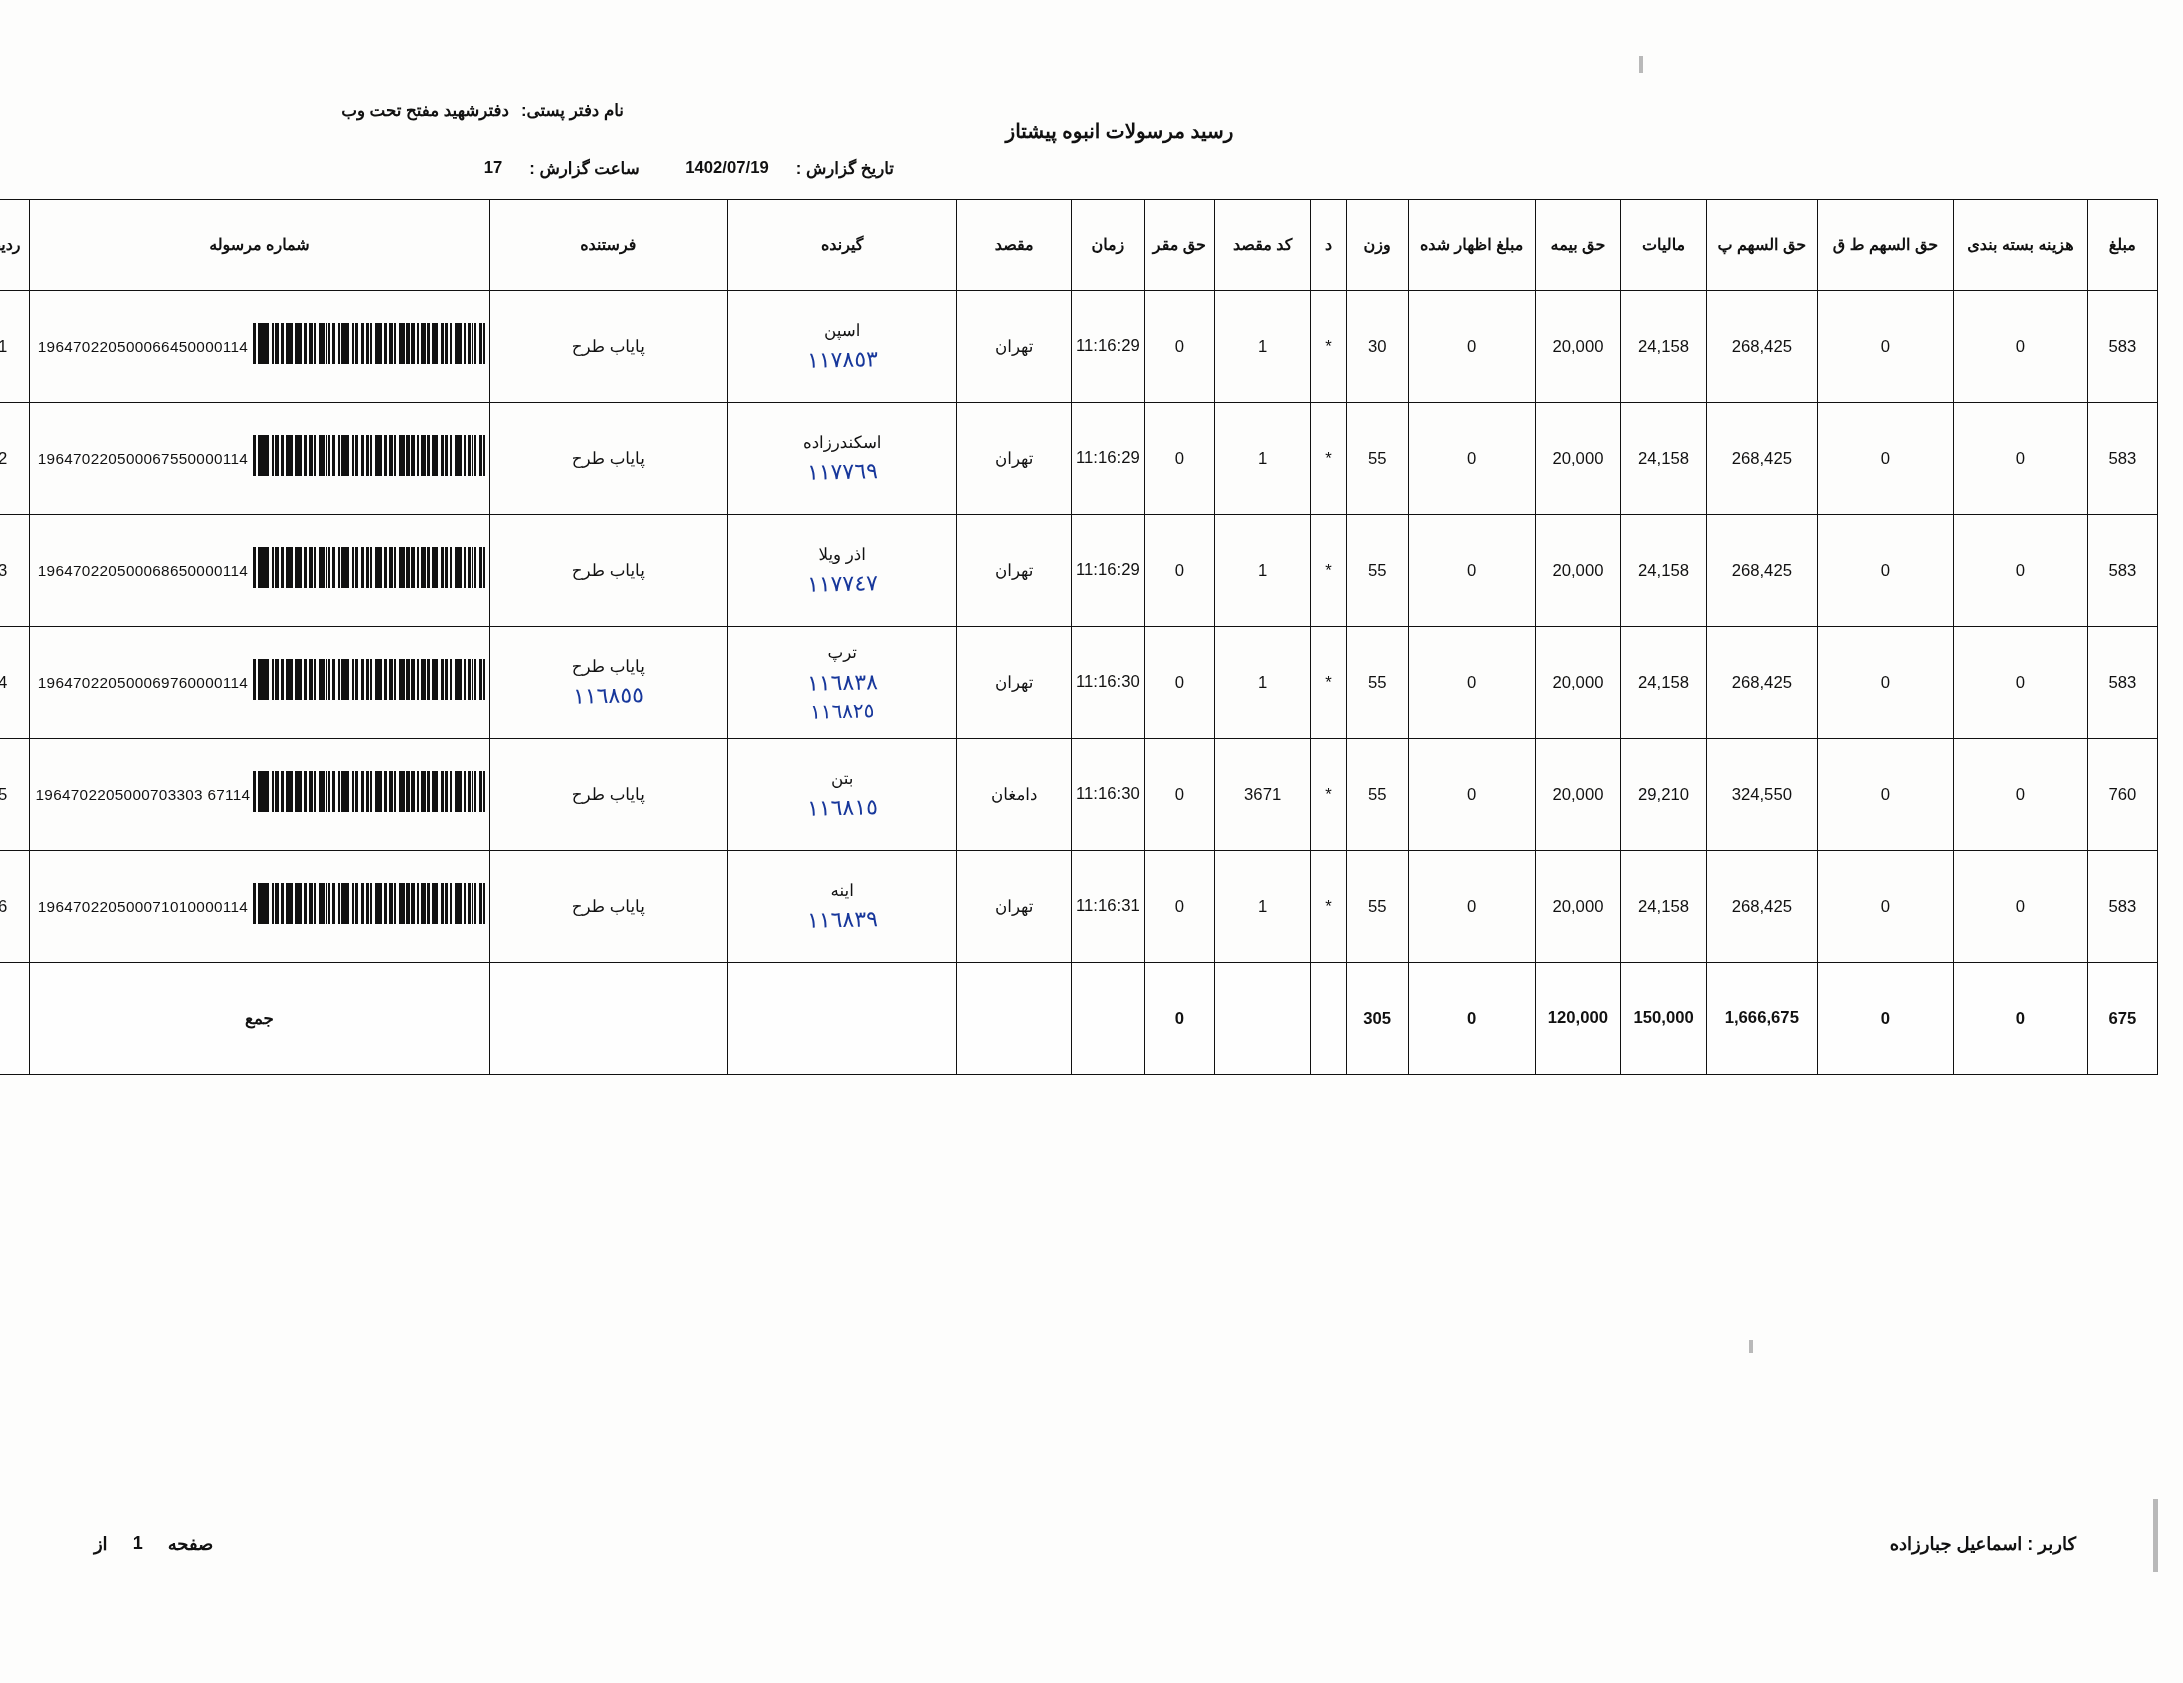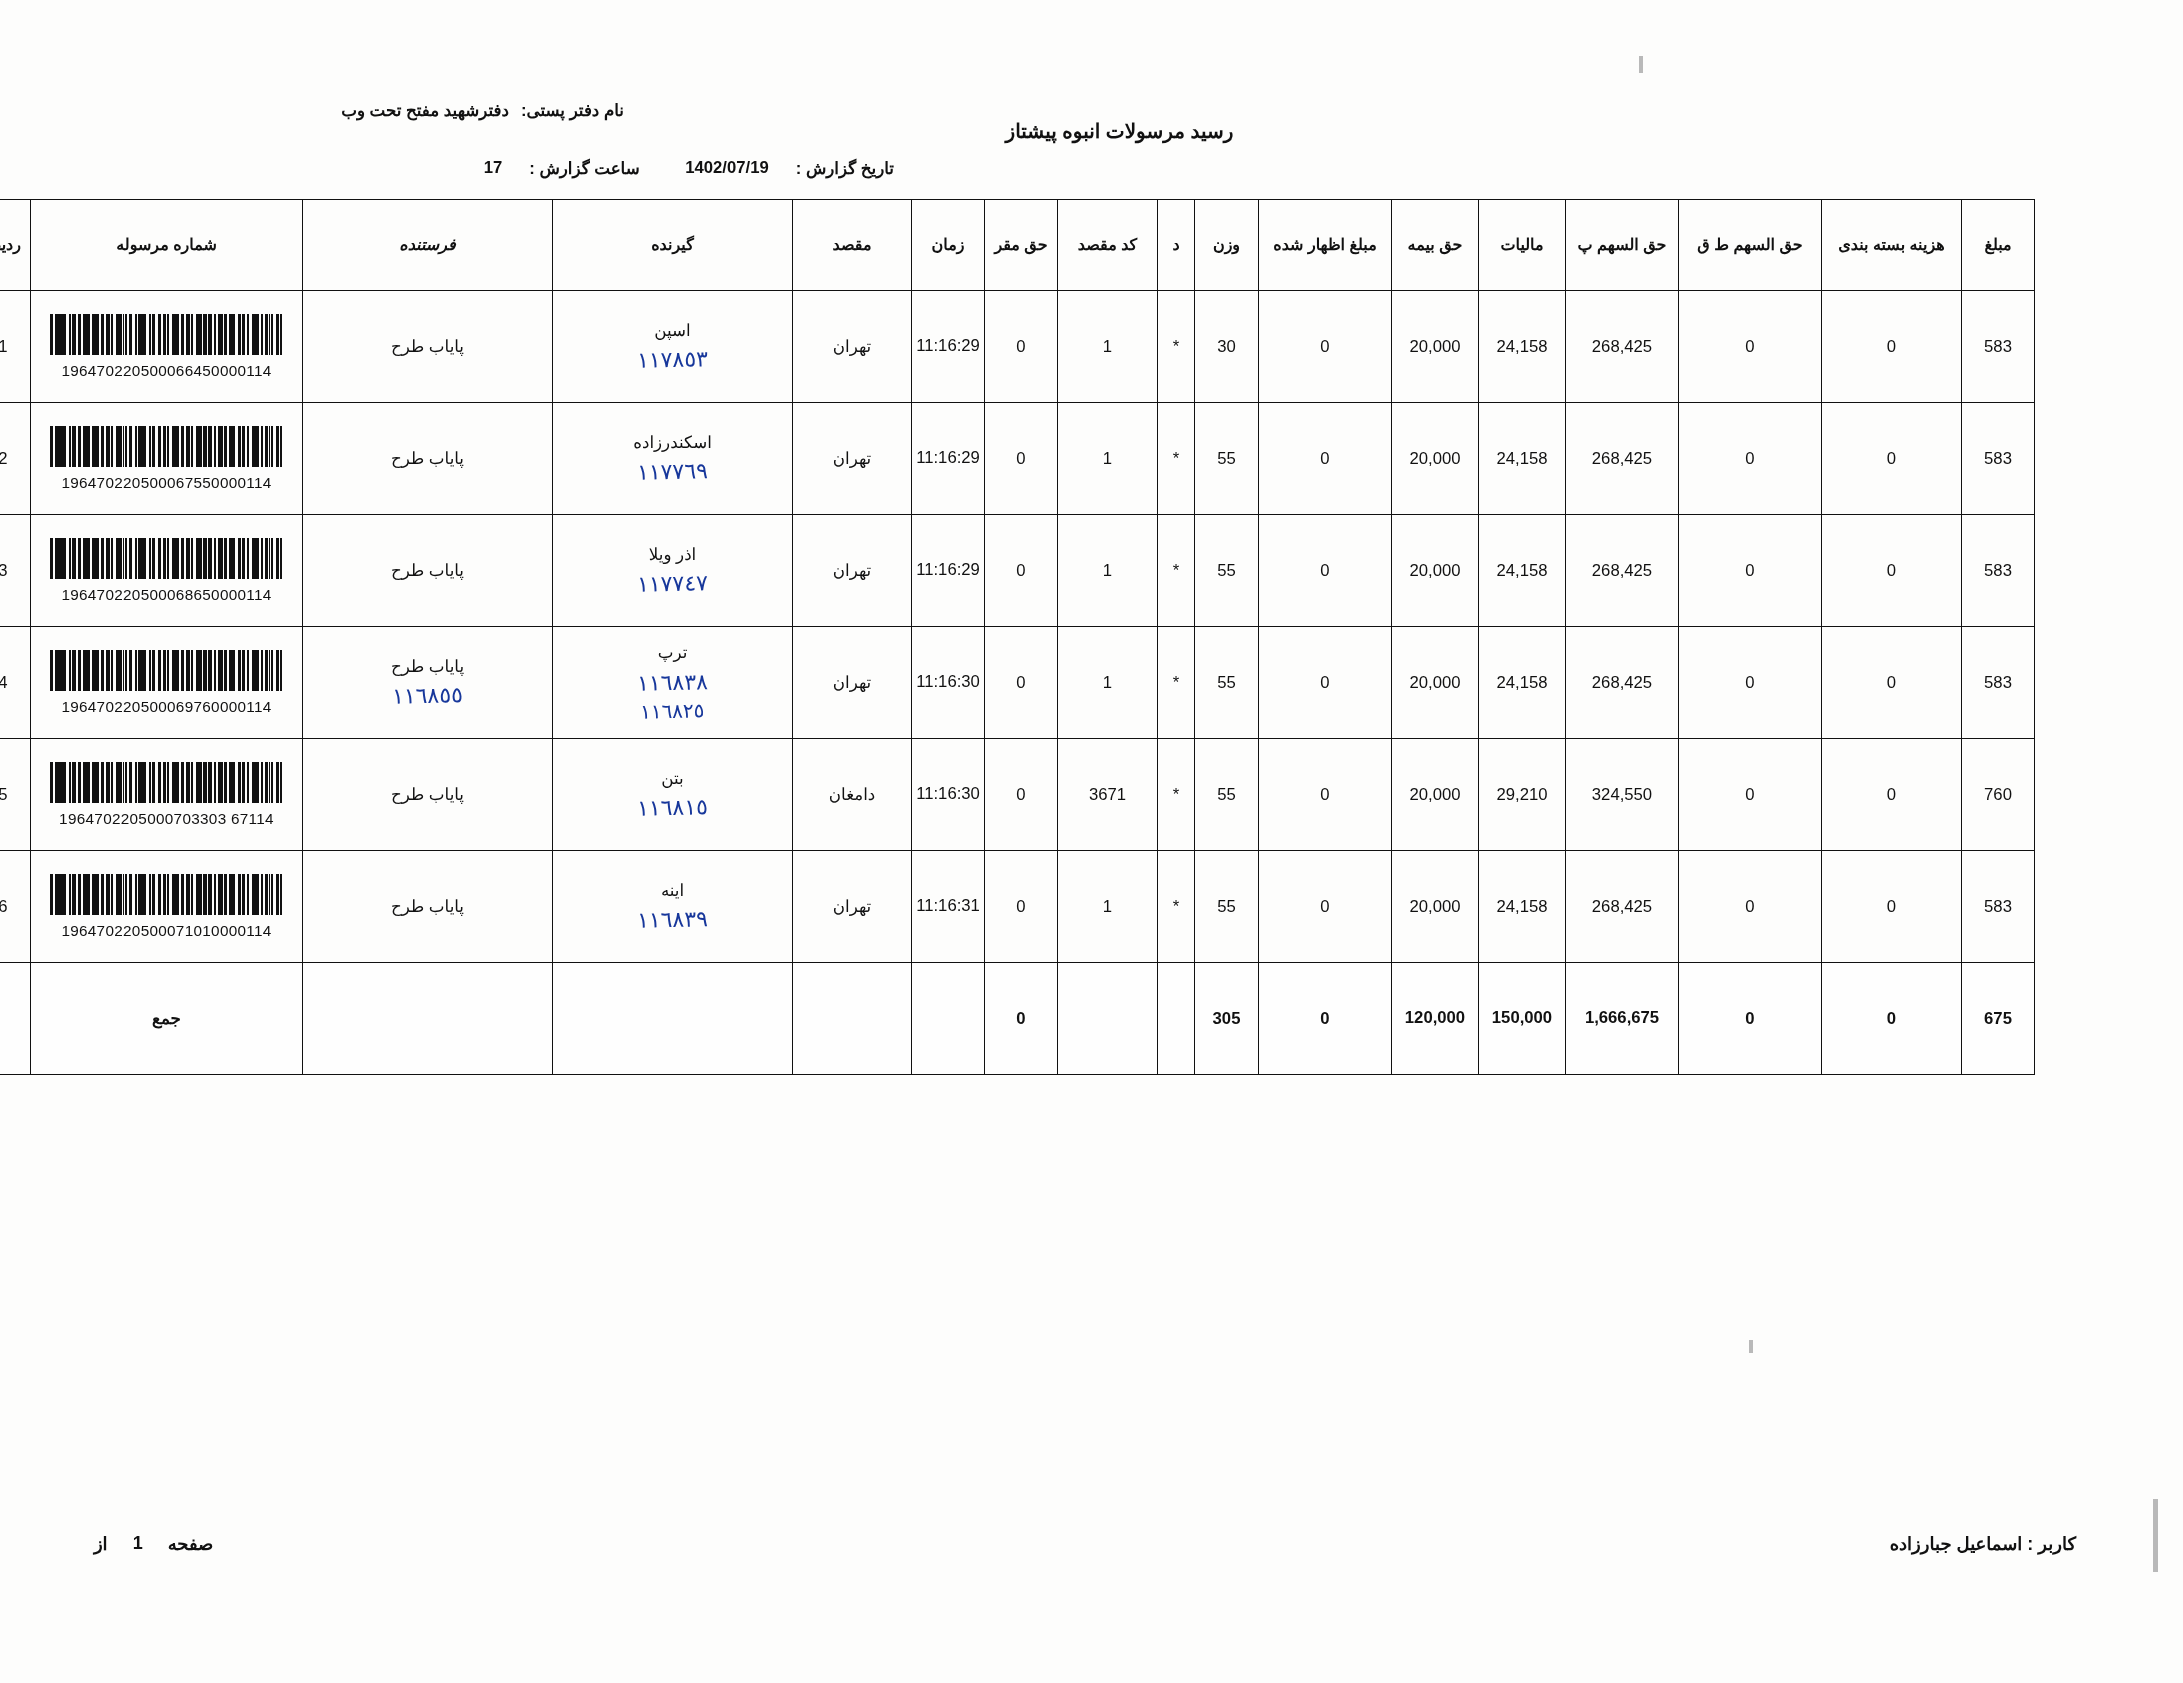--- a/index.html
+++ b/index.html
@@ -94,38 +94,38 @@
     height: 91px;
     font-size: 16px;
     line-height: 1.25;
   }
   table.main td {
     height: 112px;
     font-size: 16.7px;
   }
   .c-radif   { width: 55px; }
   .c-barcode { width: 272px; }
-  .c-sender  { width: 250px; font-style: italic; }
+  .c-sender  { width: 250px; }
   .c-receiver{ width: 240px; }
   .c-dest    { width: 119px; }
   .c-time    { width: 73px; }
   .c-haq     { width: 73px; }
   .c-code    { width: 100px; }
   .c-d       { width: 37px; }
   .c-weight  { width: 64px; }
   .c-declared{ width: 133px; }
   .c-bime    { width: 87px; }
   .c-maliat  { width: 87px; }
   .c-sahmp   { width: 113px; }
   .c-sahmtq  { width: 143px; }
   .c-bastebandi { width: 140px; }
   .c-mablagh { width: 73px; }
 
   
-  .barcode-wrap { display: flex; flex-direction: column; align-items: center; justify-content: center; }
+  .barcode-wrap { display: flex; flex-direction: row; align-items: center; justify-content: center; }
   .barcode {
     width: 233px;
     height: 41px;
     margin-bottom: 6.7px;
     background-image:
       repeating-linear-gradient(90deg,#111 0 2px, transparent 2px 4.7px),
       repeating-linear-gradient(90deg,#111 0 1.3px, transparent 1.3px 7.3px),
       repeating-linear-gradient(90deg,#111 0 3.3px, transparent 3.3px 11.3px);
   }
   .barcode-num {

